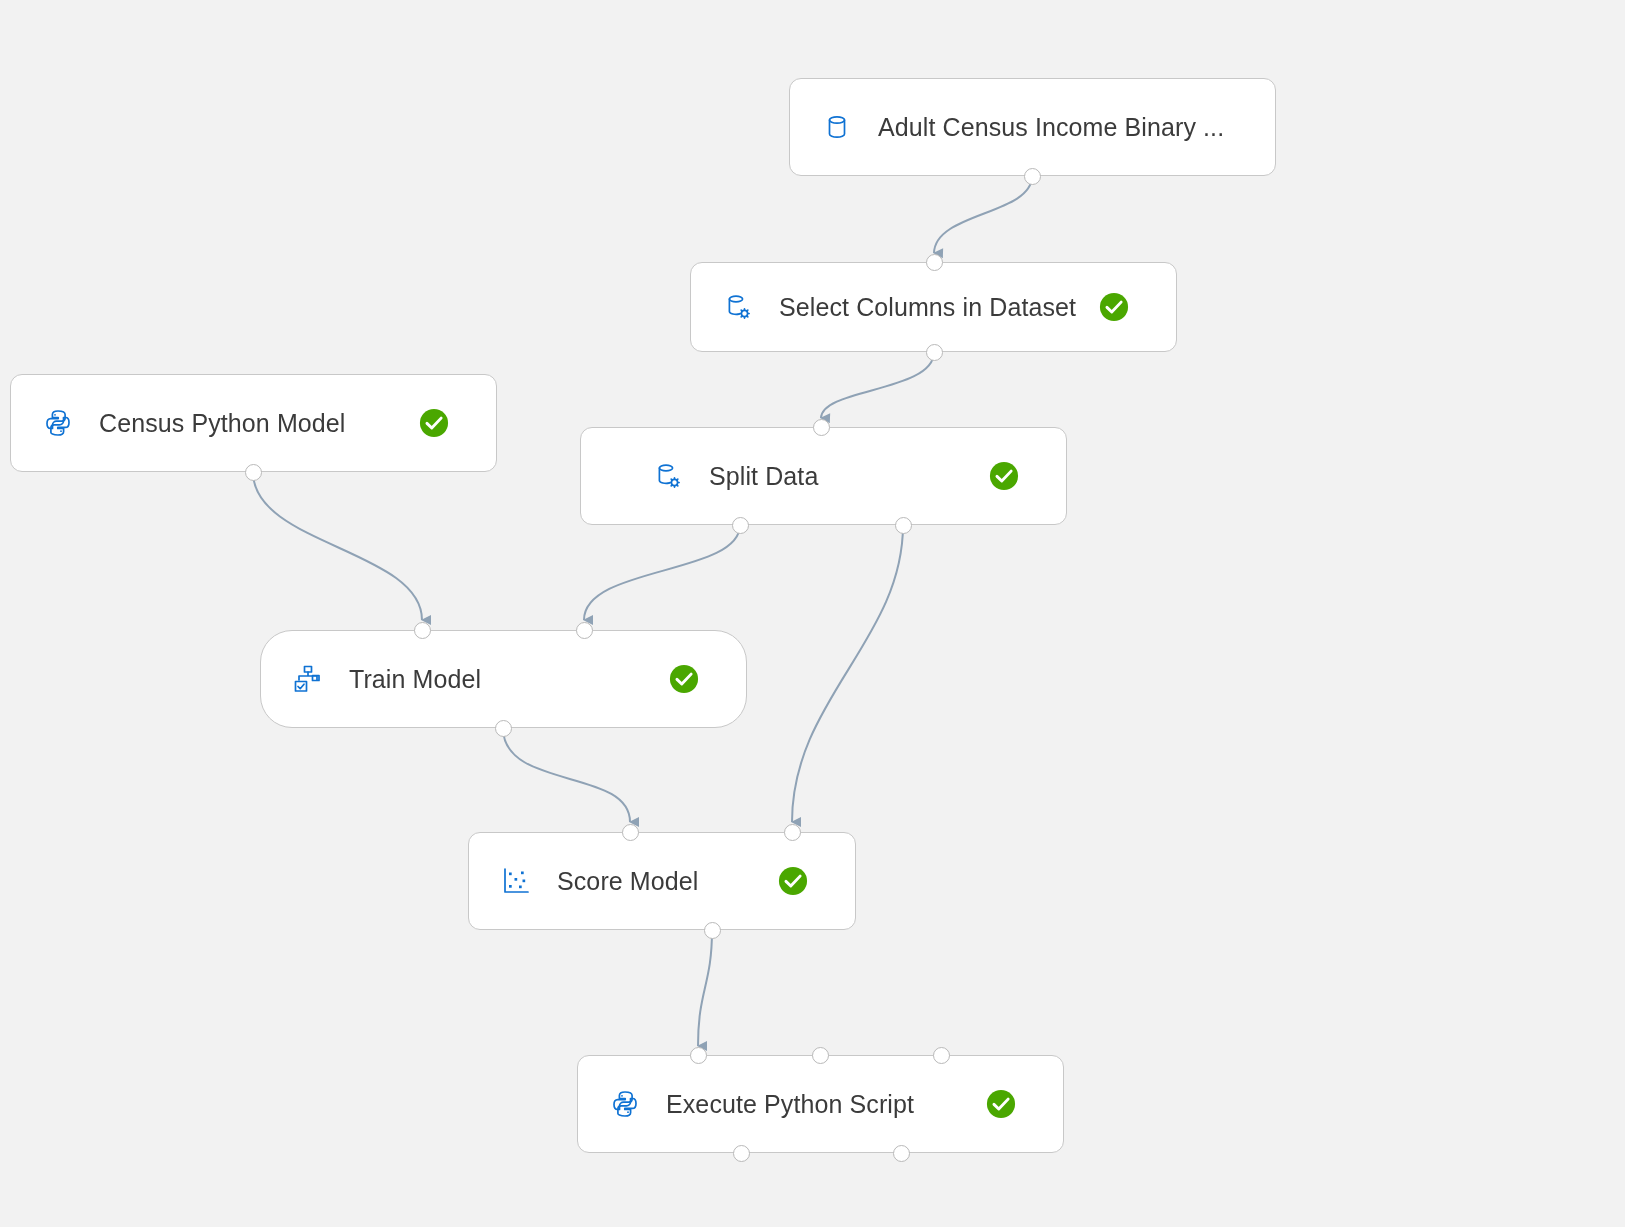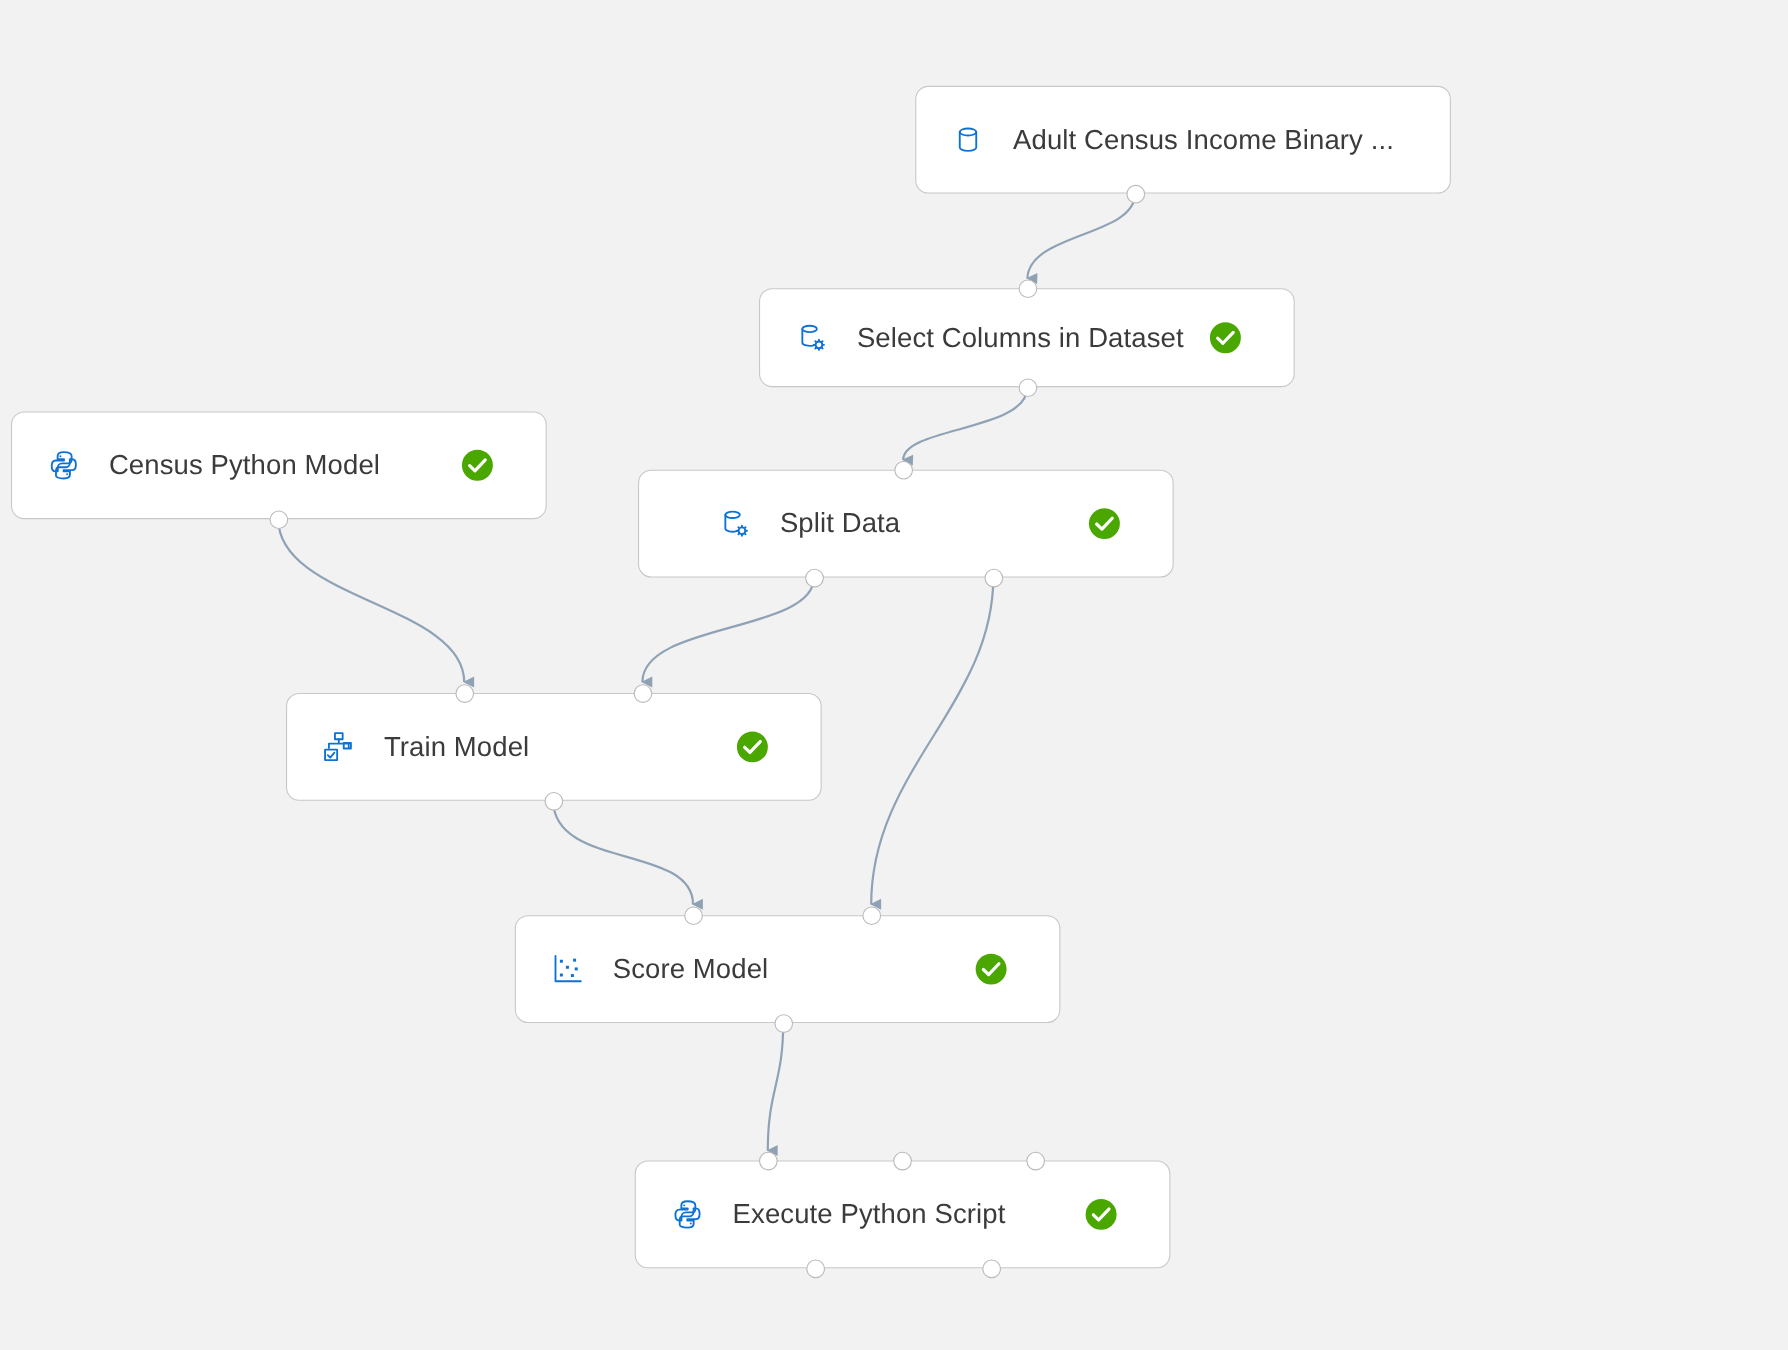--- a/index.html
+++ b/index.html
@@ -84,21 +84,21 @@
         <path d="M 1032 176 C 1032 215, 935 212, 934 253" fill="none" stroke="#8fa2b5" stroke-width="2" marker-end="url(#arrow)"></path>
         <path d="M 934 352 C 934 392, 822 388, 821 418" fill="none" stroke="#8fa2b5" stroke-width="2" marker-end="url(#arrow)"></path>
         <path d="M 253 472 C 253 545, 422 550, 422 620" fill="none" stroke="#8fa2b5" stroke-width="2" marker-end="url(#arrow)"></path>
         <path d="M 740 525 C 740 575, 584 566, 584 620" fill="none" stroke="#8fa2b5" stroke-width="2" marker-end="url(#arrow)"></path>
         <path d="M 903 525 C 903 640, 792 700, 792 822" fill="none" stroke="#8fa2b5" stroke-width="2" marker-end="url(#arrow)"></path>
         <path d="M 503 728 C 503 790, 630 768, 630 822" fill="none" stroke="#8fa2b5" stroke-width="2" marker-end="url(#arrow)"></path>
         <path d="M 712 930 C 712 985, 698 990, 698 1046" fill="none" stroke="#8fa2b5" stroke-width="2" marker-end="url(#arrow)"></path>
       </g>
   </svg>
   <div id="nodes-layer">
-      <div class="node" style="left: 832px; top: 78px; width: 487px; height: 98px;">
+      <div class="node" style="left: 789px; top: 78px; width: 487px; height: 98px;">
         <span class="node-icon">
           <svg viewBox="0 0 32 32" width="32" height="32">
             <ellipse cx="16" cy="9" rx="7.5" ry="3.2" fill="none" stroke="#0f72d3" stroke-width="1.7" stroke-linecap="round" stroke-linejoin="round"></ellipse>
             <path d="M8.5 9 V23 a7.5 3.2 0 0 0 15 0 V9" fill="none" stroke="#0f72d3" stroke-width="1.7" stroke-linecap="round" stroke-linejoin="round"></path>
           </svg>
         </span>
         <span class="node-title">Adult Census Income Binary ...</span>
         <span class="node-status" style="margin-right: 47px;"></span>
       </div>
       <div class="port" style="left: 1023.5px; top: 167.5px;"></div>
@@ -152,42 +152,42 @@
         <span class="node-status" style="margin-right: 47px;">
           <svg viewBox="0 0 32 32" width="30" height="30">
             <circle cx="16" cy="16" r="15" fill="#4aa700"></circle>
             <path d="M8.5 16.4 L13.6 21.4 L23.6 10.8" fill="none" stroke="#ffffff" stroke-width="3.1" stroke-linecap="round" stroke-linejoin="round"></path>
           </svg>
         </span>
       </div>
       <div class="port" style="left: 812.5px; top: 418.5px;"></div>
       <div class="port" style="left: 731.5px; top: 516.5px;"></div>
       <div class="port" style="left: 894.5px; top: 516.5px;"></div>
-      <div class="node" style="left: 260px; top: 630px; width: 487px; height: 98px;">
+      <div class="node" style="left: 260px; top: 630px; width: 487px; height: 98px; border-radius: 32px;">
         <span class="node-icon">
           <svg viewBox="0 0 32 32" width="32" height="32">
             <rect x="12.5" y="3.5" width="7" height="5.5" fill="none" stroke="#0f72d3" stroke-width="1.7" stroke-linecap="round" stroke-linejoin="round"></rect>
             <path d="M16 9 v4 M7 17 v-4 h18 v4" fill="none" stroke="#0f72d3" stroke-width="1.7" stroke-linecap="round" stroke-linejoin="round"></path>
             <rect x="20.5" y="12.5" width="6.5" height="5" fill="none" stroke="#0f72d3" stroke-width="1.7" stroke-linecap="round" stroke-linejoin="round"></rect>
             <rect x="3.5" y="18.5" width="11" height="9.5" fill="none" stroke="#0f72d3" stroke-width="1.7" stroke-linecap="round" stroke-linejoin="round"></rect>
             <path d="M6 23.5 l2.2 2.2 L12 21.2" fill="none" stroke="#0f72d3" stroke-width="1.7" stroke-linecap="round" stroke-linejoin="round"></path>
           </svg>
         </span>
         <span class="node-title">Train Model</span>
         <span class="node-status" style="margin-right: 47px;">
           <svg viewBox="0 0 32 32" width="30" height="30">
             <circle cx="16" cy="16" r="15" fill="#4aa700"></circle>
             <path d="M8.5 16.4 L13.6 21.4 L23.6 10.8" fill="none" stroke="#ffffff" stroke-width="3.1" stroke-linecap="round" stroke-linejoin="round"></path>
           </svg>
         </span>
       </div>
       <div class="port" style="left: 413.5px; top: 621.5px;"></div>
       <div class="port" style="left: 575.5px; top: 621.5px;"></div>
       <div class="port" style="left: 494.5px; top: 719.5px;"></div>
-      <div class="node" style="left: 468px; top: 832px; width: 496px; height: 98px; justify-content: flex-end;">
+      <div class="node" style="left: 468px; top: 832px; width: 388px; height: 98px; justify-content: flex-end;">
         <span class="node-icon">
           <svg viewBox="0 0 32 32" width="32" height="32">
             <path d="M5 4 V27 H28" fill="none" stroke="#0f72d3" stroke-width="1.7" stroke-linecap="round" stroke-linejoin="round"></path>
             <rect x="9" y="7.5" width="2.7" height="2.7" fill="#0f72d3"></rect>
             <rect x="21" y="6.5" width="2.7" height="2.7" fill="#0f72d3"></rect>
             <rect x="14.5" y="13" width="2.7" height="2.7" fill="#0f72d3"></rect>
             <rect x="22.5" y="14.5" width="2.7" height="2.7" fill="#0f72d3"></rect>
             <rect x="9" y="20" width="2.7" height="2.7" fill="#0f72d3"></rect>
             <rect x="19" y="20.5" width="2.7" height="2.7" fill="#0f72d3"></rect>
           </svg>

